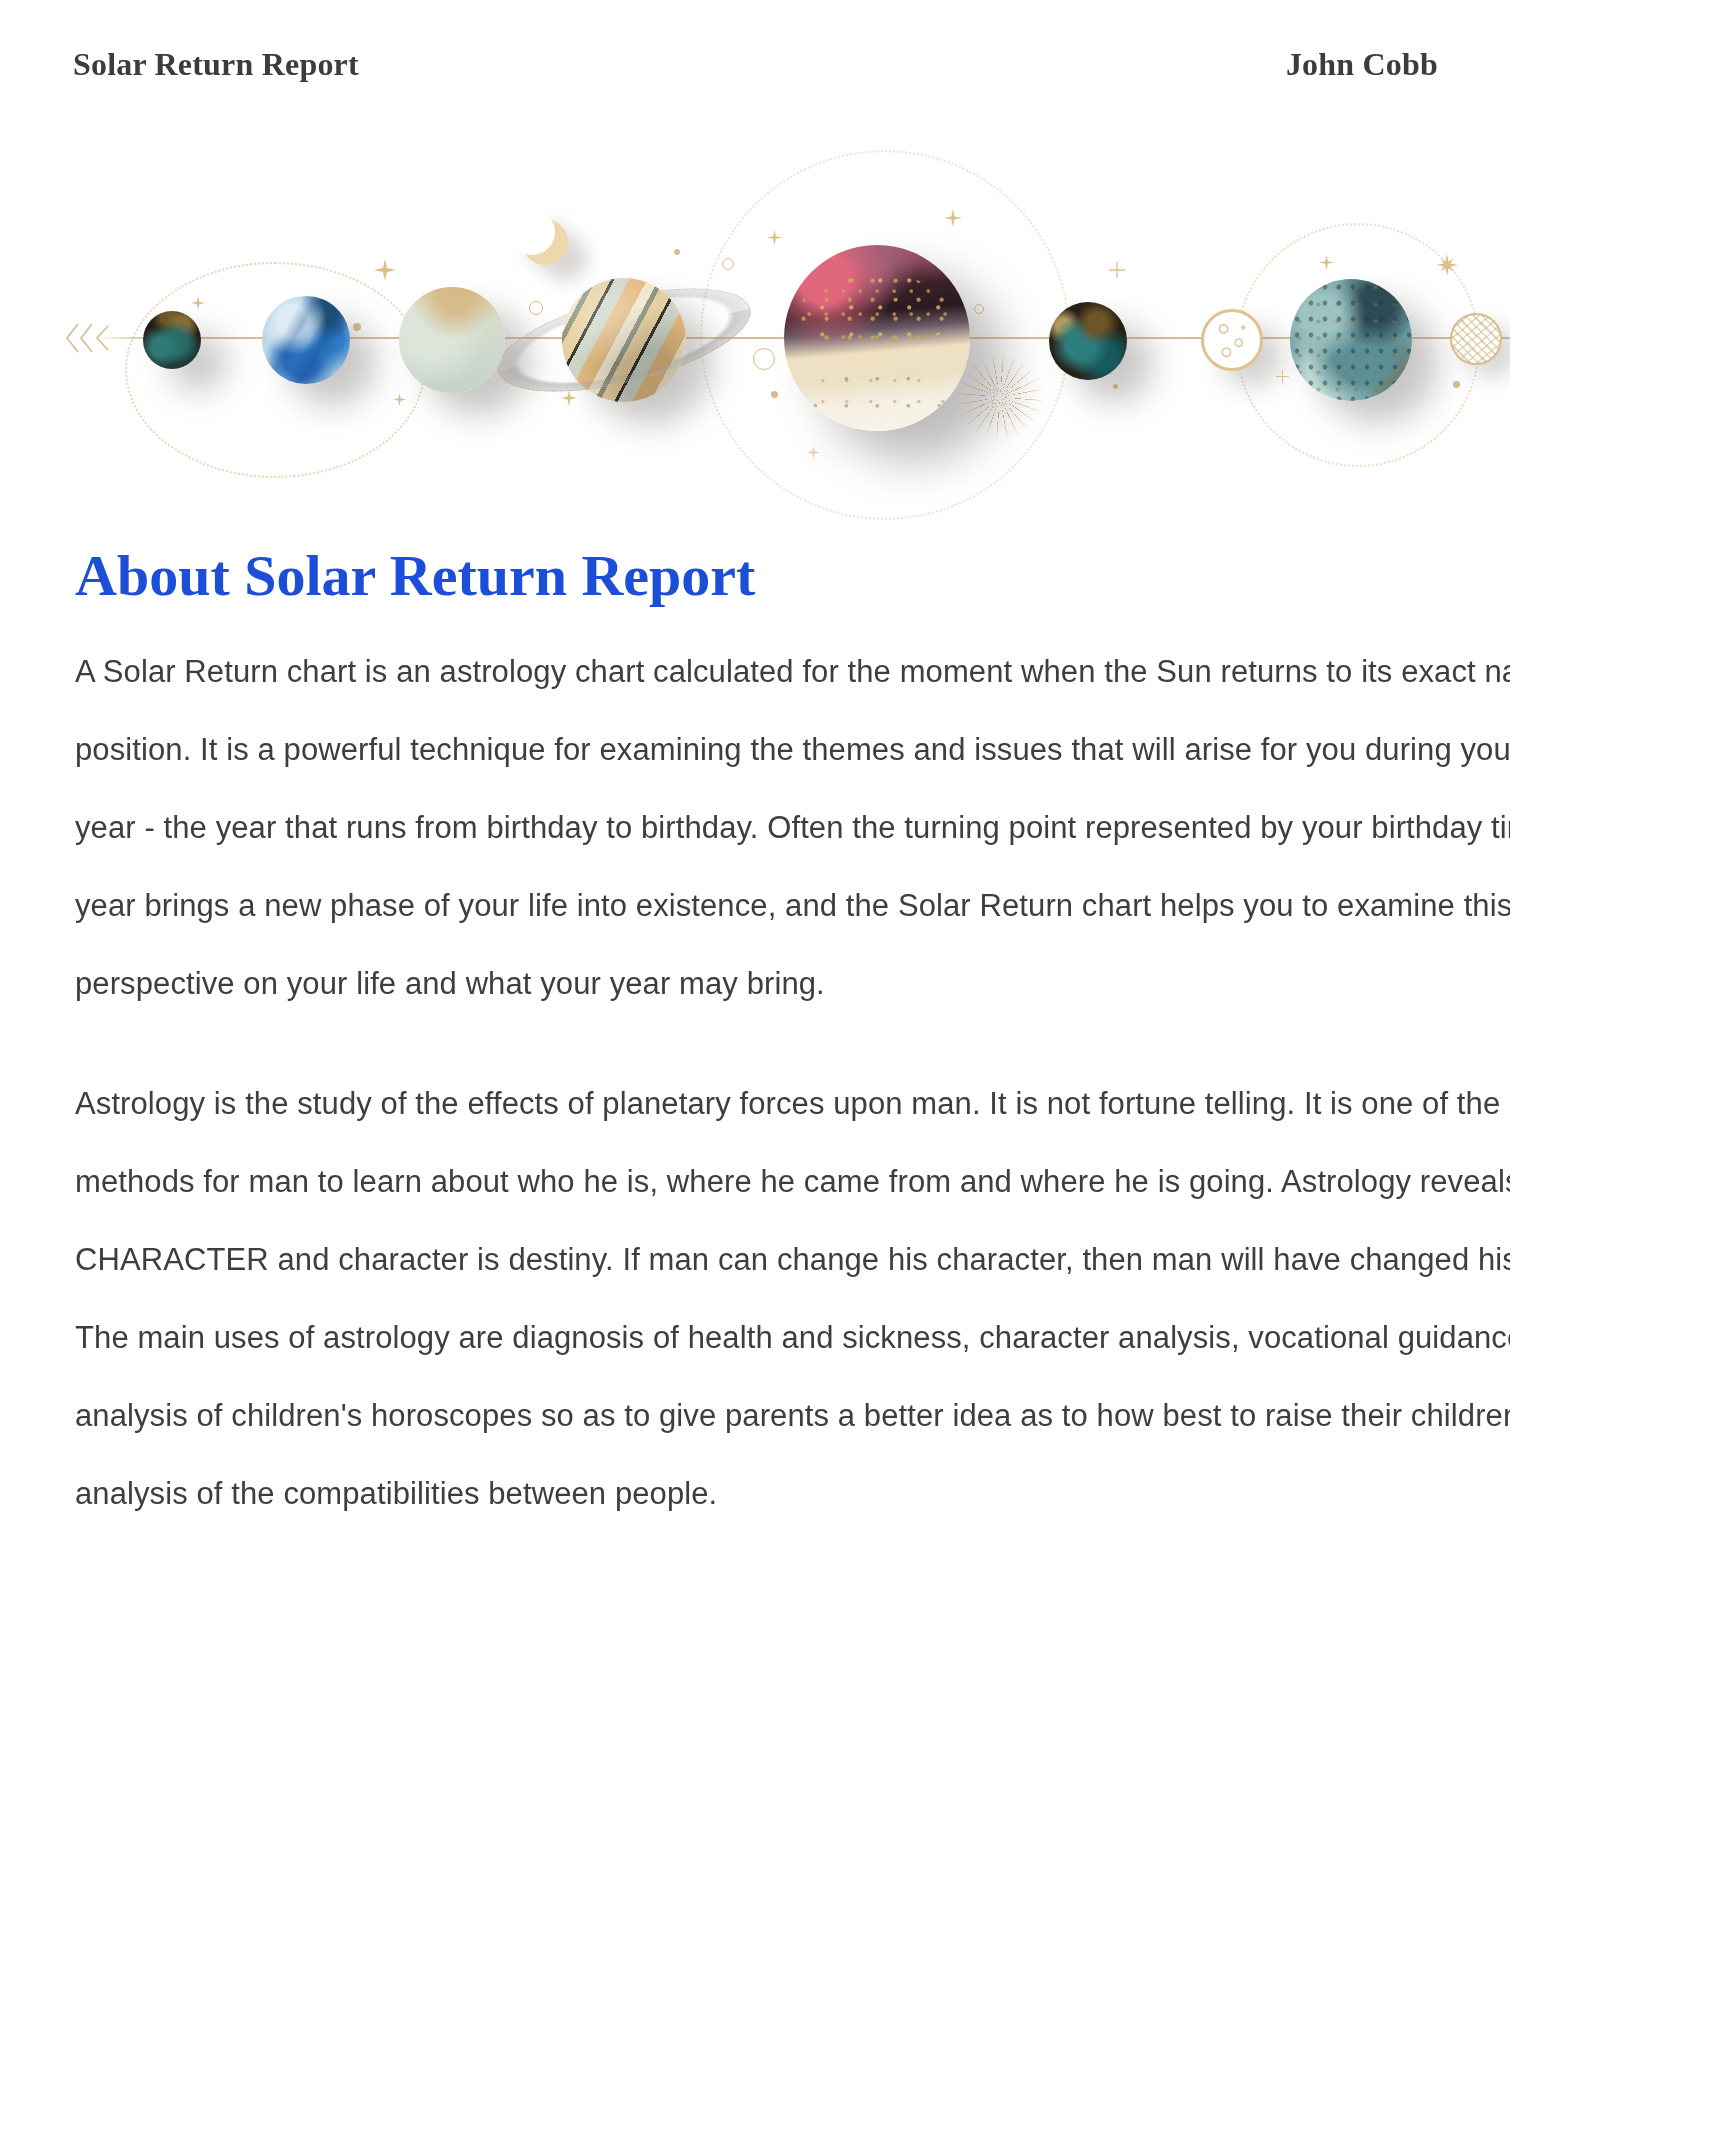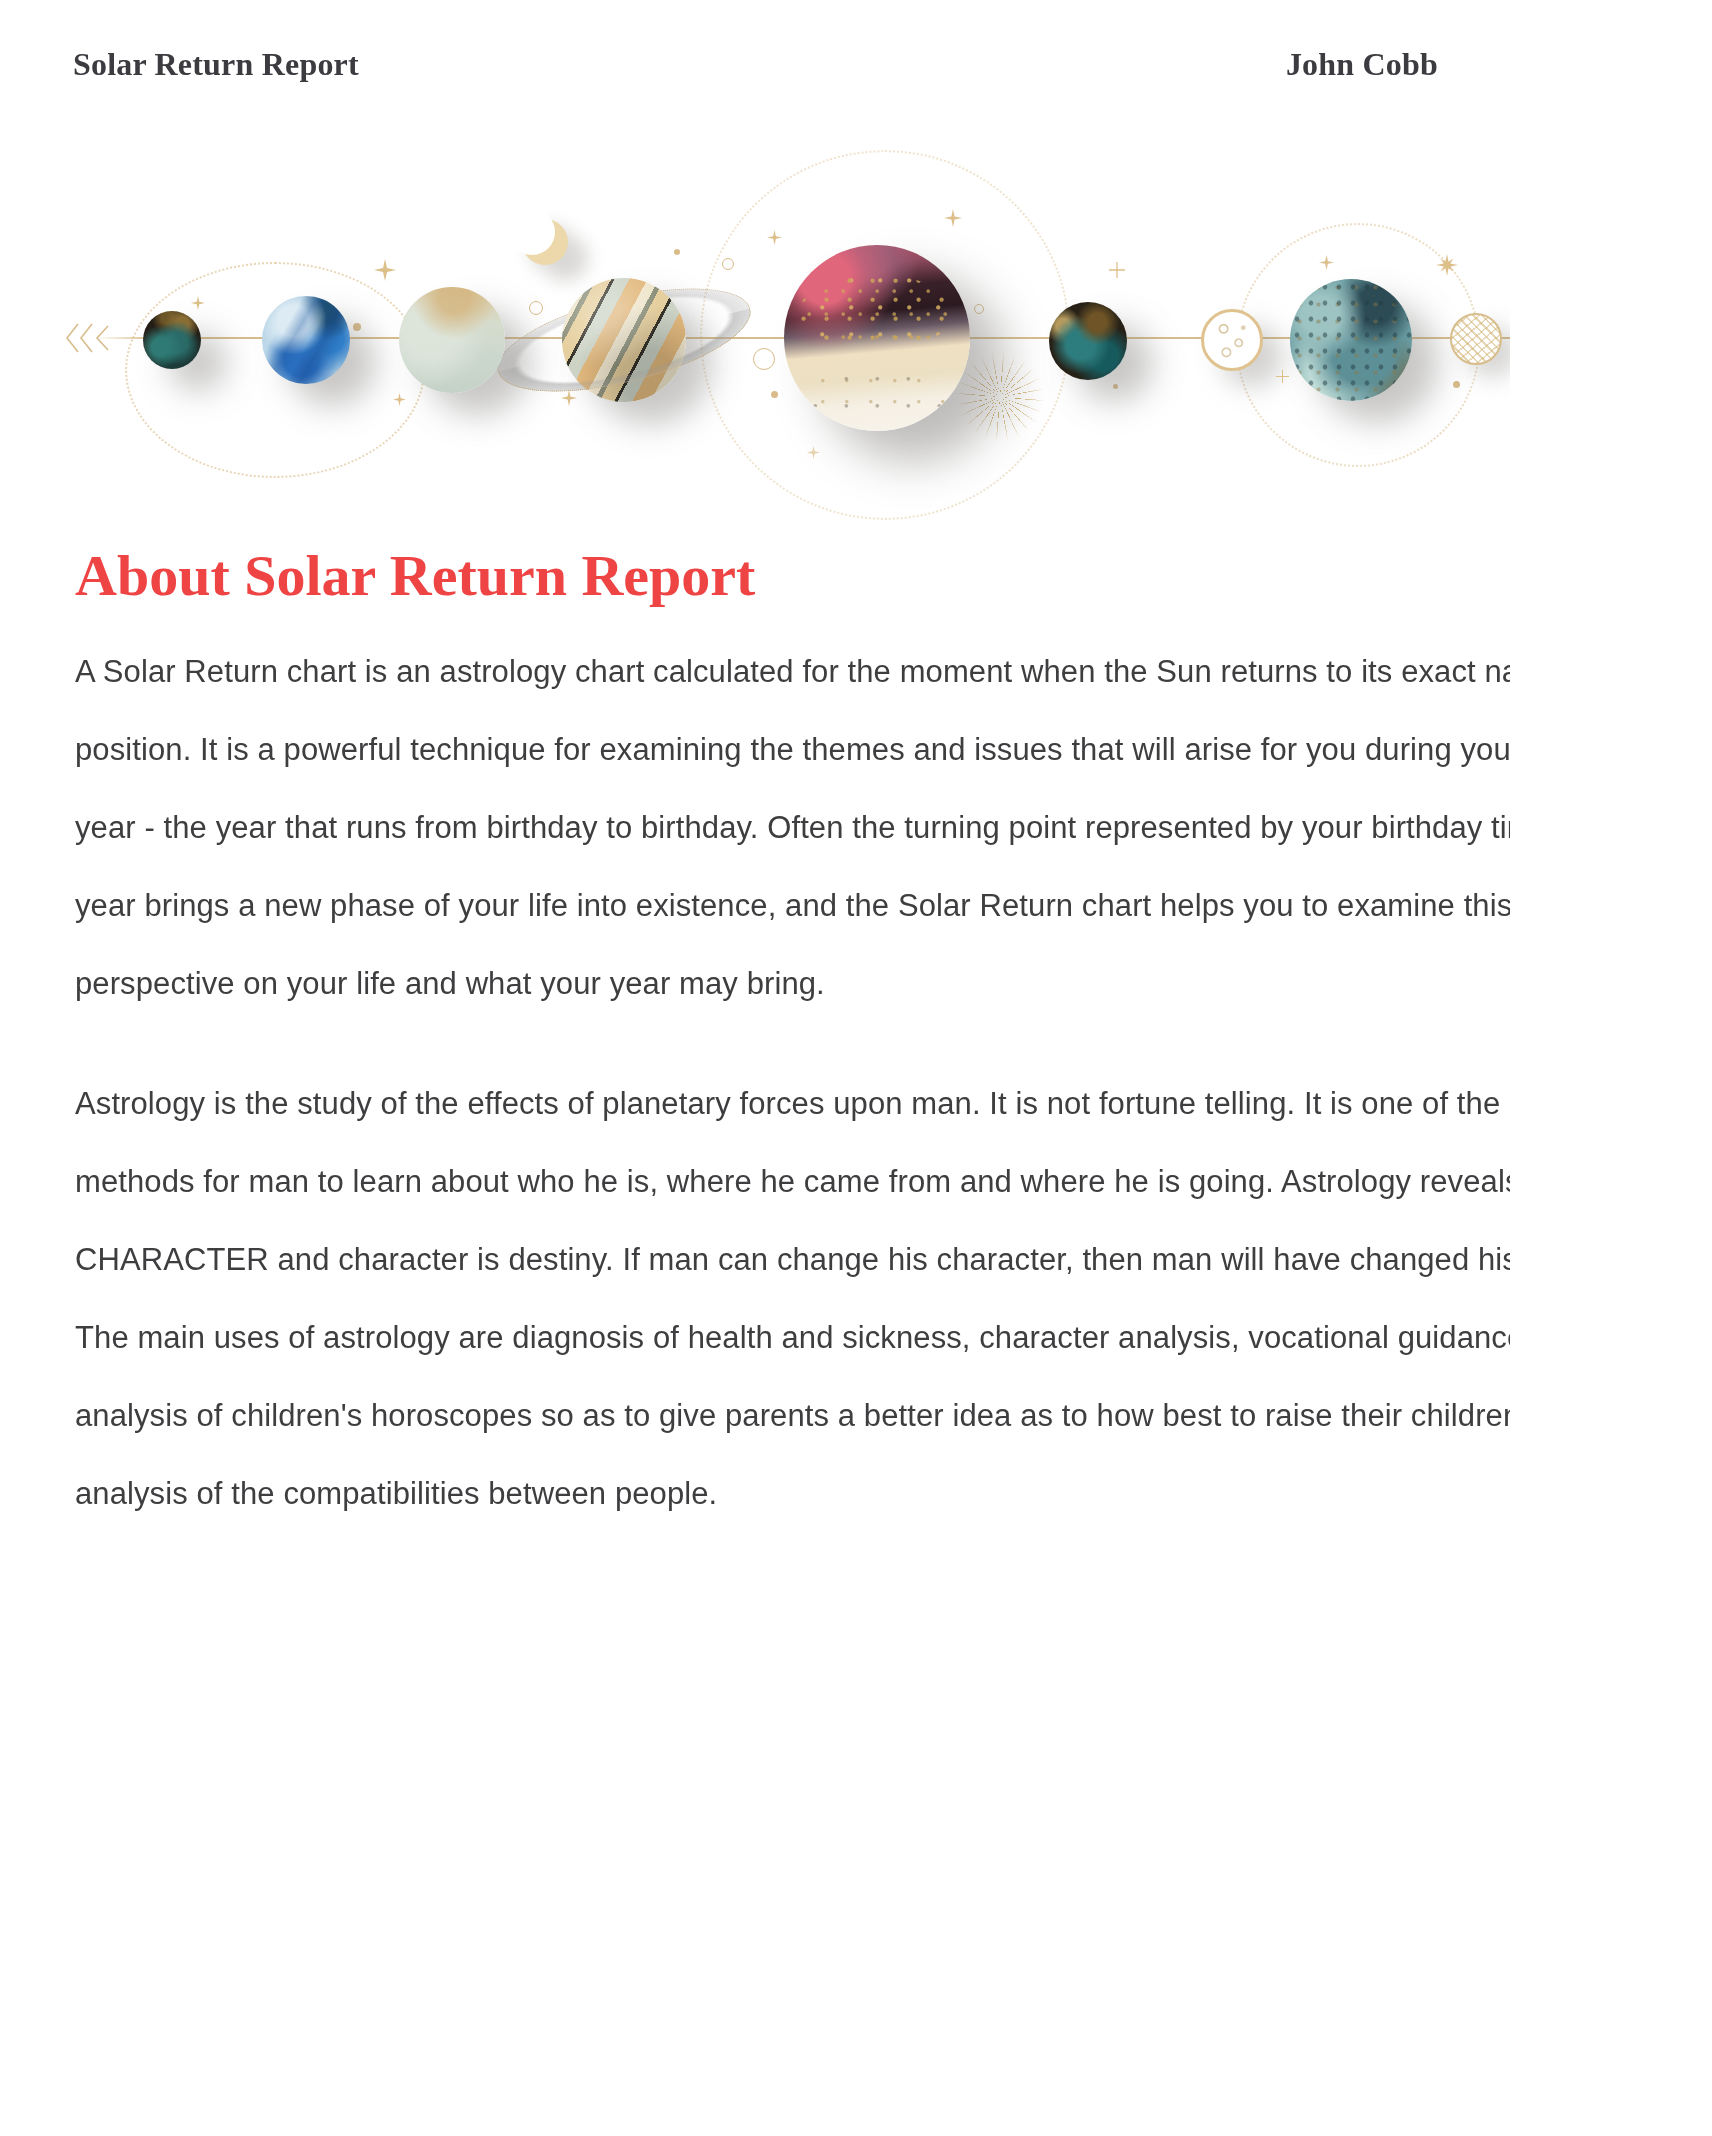--- a/index.html
+++ b/index.html
@@ -154,21 +154,21 @@
     background:repeating-conic-gradient(from 4deg, rgba(203,168,100,.9) 0deg 1.6deg, transparent 1.6deg 15deg);
     -webkit-mask:radial-gradient(circle, #000 0 32%, transparent 70%);
     mask:radial-gradient(circle, #000 0 32%, transparent 70%);
     filter:drop-shadow(20px 16px 10px rgba(150,147,142,.35)); }
   .burst2 { background:repeating-conic-gradient(from 10deg, rgba(203,168,100,.95) 0deg 2deg, transparent 2deg 20deg); }
 
   
   .content { position:absolute; left:75px; top:541px; width:1562px; }
   .content h1 {
     font-family:"Liberation Serif", serif; font-weight:bold;
-    font-size:58px; line-height:1.2; color:#ef4444; margin:0 0 22px;
+    font-size:58px; line-height:1.2; color:#1d4ed8; margin:0 0 22px;
   }
   .content p {
     font-size:31px; line-height:78px; color:#3e3e40;
     margin:0 0 42px; letter-spacing:.1px;
   }
 </style>
 </head>
 <body>
 
 <div class="page">

